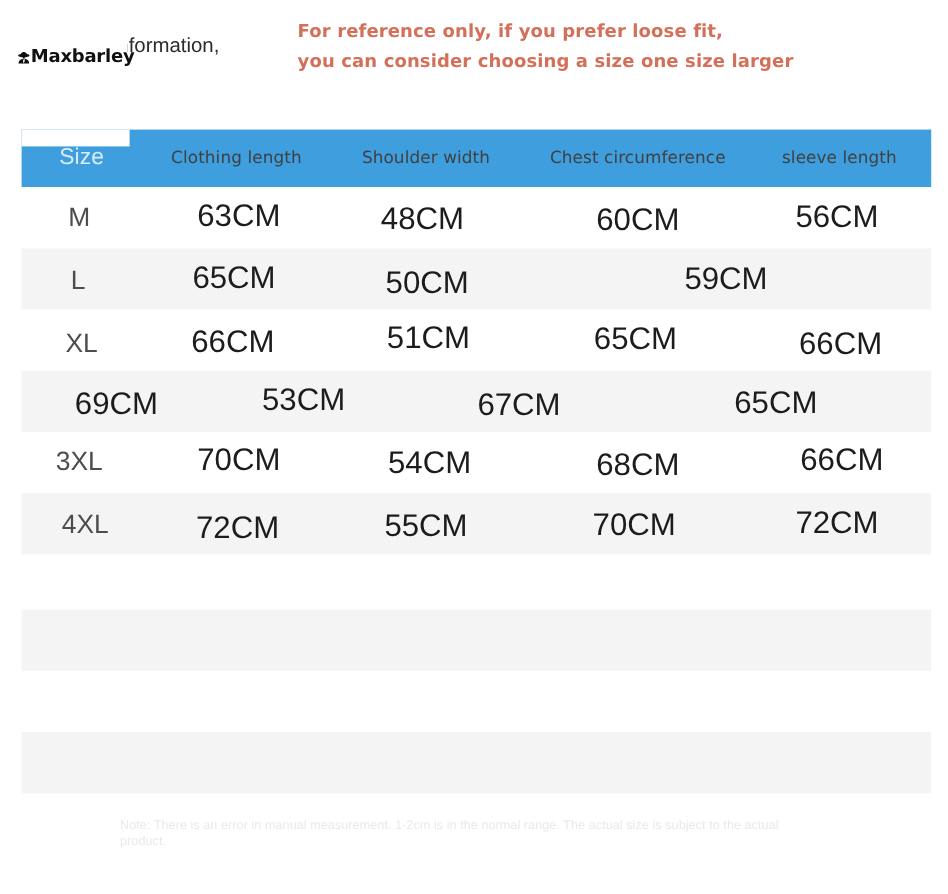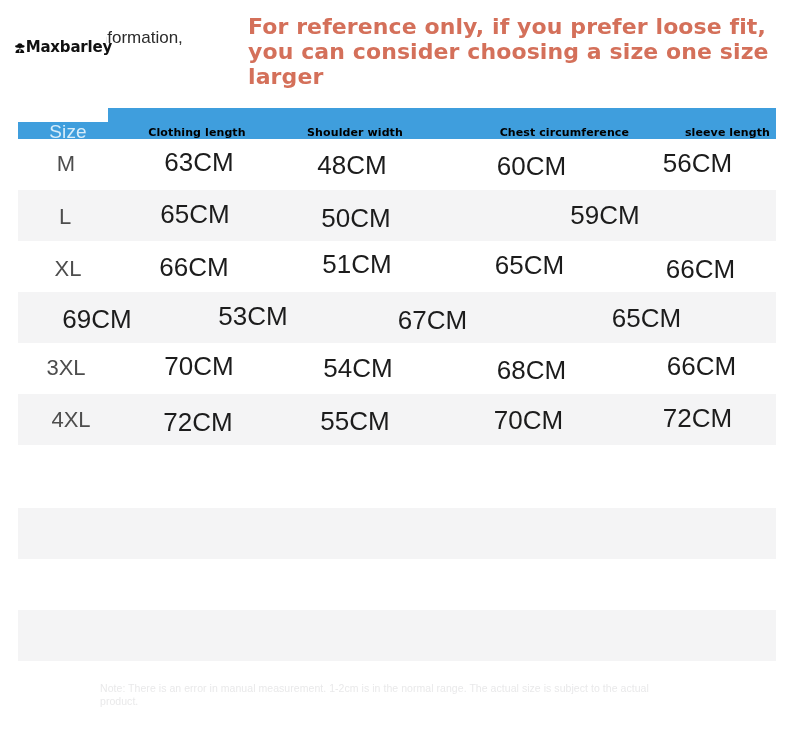--- a/index.html
+++ b/index.html
@@ -64,73 +64,73 @@
     position: relative;
     left: -12px;
   }
 
   #header-notice {
     position: absolute;
     left: 248px;
     top: 14px;
     width: 530px;
     font-family: "DejaVu Sans", sans-serif;
-    font-size: 22px;
+    font-size: 15px;
     font-weight: 700;
     color: #d4705a;
     line-height: 25px;
     letter-spacing: 0.1px;
   }
   #header-notice .line2 {
     display: block;
   }
 
   
   #size-table {
     position: absolute;
     left: 18px;
     top: 108px;
     width: 758px;
   }
 
   .table-head {
     position: relative;
-    height: 31px;
+    height: 48px;
     background: #3f9edd;
   }
   .logo-notch {
     position: absolute;
     left: 0;
     top: 0;
     width: 90px;
     height: 14px;
     background: #ffffff;
   }
   .head-row {
     position: absolute;
     left: 0; top: 0;
     width: 100%;
     height: 48px;
     display: flex;
     align-items: center;
   }
   .head-cell {
     font-family: "DejaVu Sans", sans-serif;
-    font-size: 11px;
-    font-weight: 700;
-    color: #000000;
+    font-size: 14px;
+    font-weight: 400;
+    color: #404040;
     text-align: center;
     letter-spacing: 0.1px;
     white-space: nowrap;
   }
   .head-cell.c0 { flex: 0 0 100px; color: #d7ecf9; font-weight: 400; font-size: 19px; font-family: "Liberation Sans", sans-serif; }
   .head-cell.c1 { flex: 0 0 158px; }
   .head-cell.c2 { flex: 0 0 158px; }
-  .head-cell.c3 { flex: 0 0 195px; text-align: right; }
-  .head-cell.c4 { flex: 1 1 auto; padding-right: 6px; text-align: right; }
+  .head-cell.c3 { flex: 0 0 195px; }
+  .head-cell.c4 { flex: 1 1 auto; padding-right: 6px; }
 
   .table-body { position: relative; }
 
   .data-row {
     display: flex;
     align-items: center;
     height: 51px;
     background: #ffffff;
   }
   .data-row.alt { background: #f4f4f5; }

